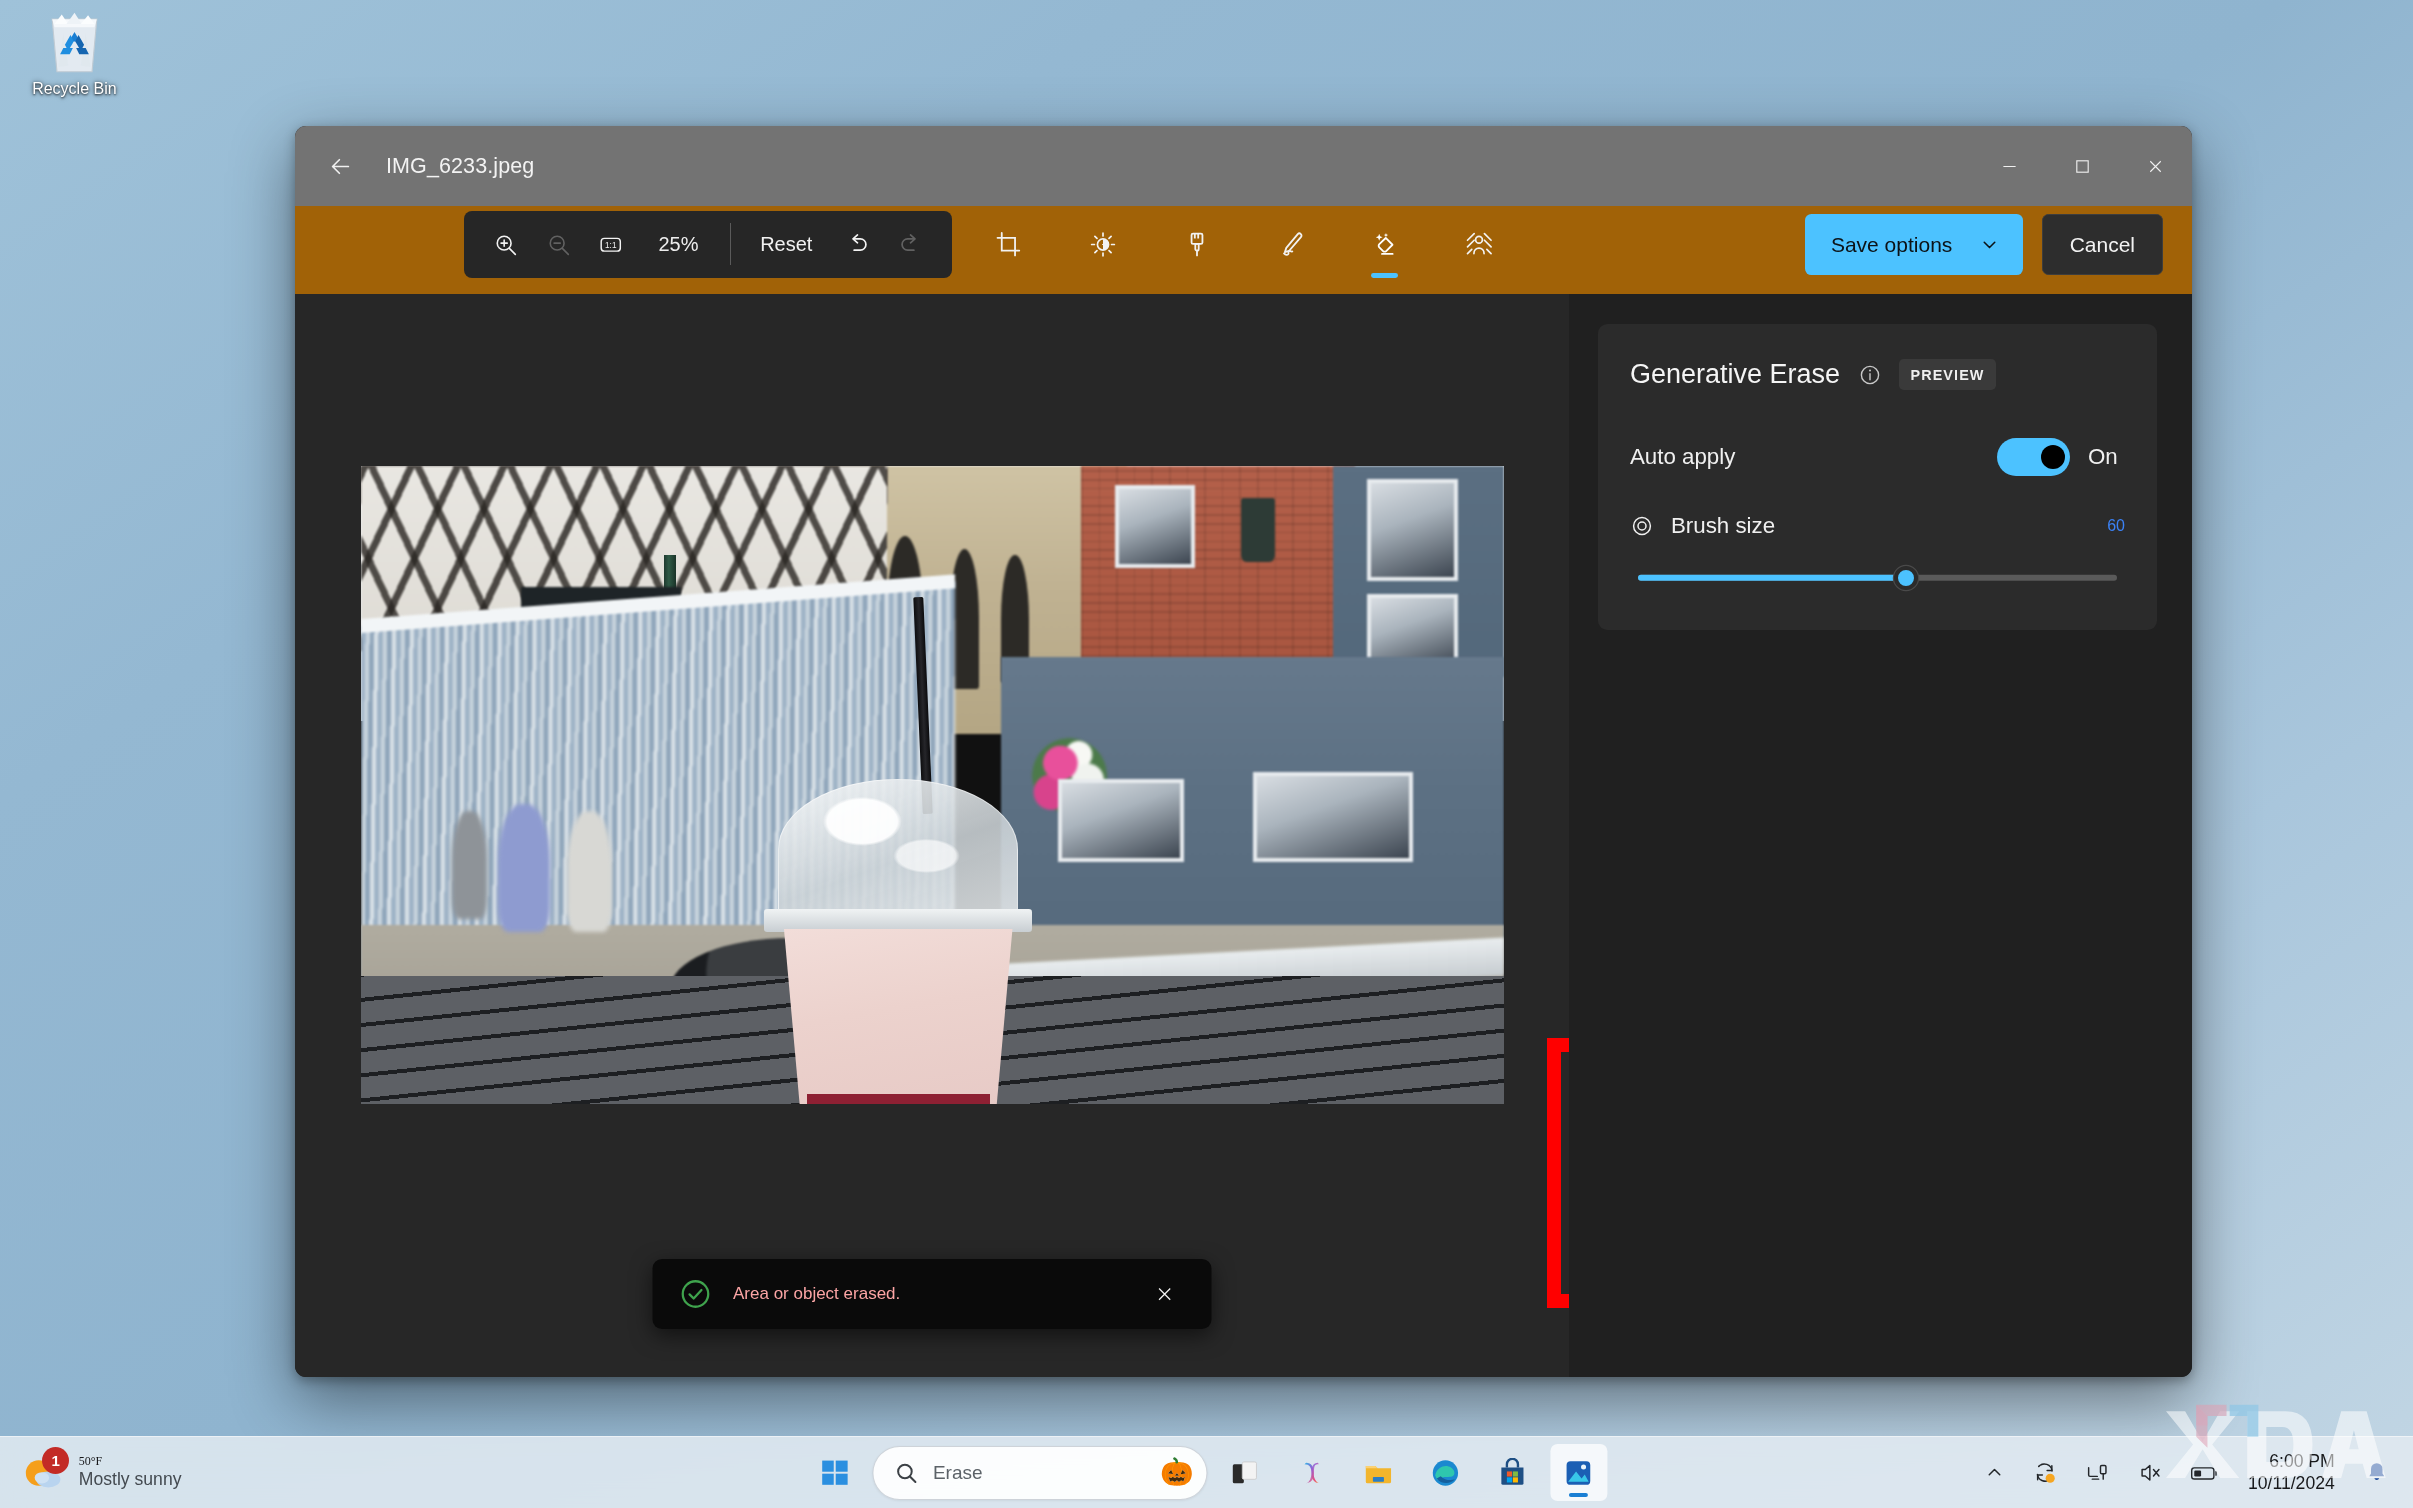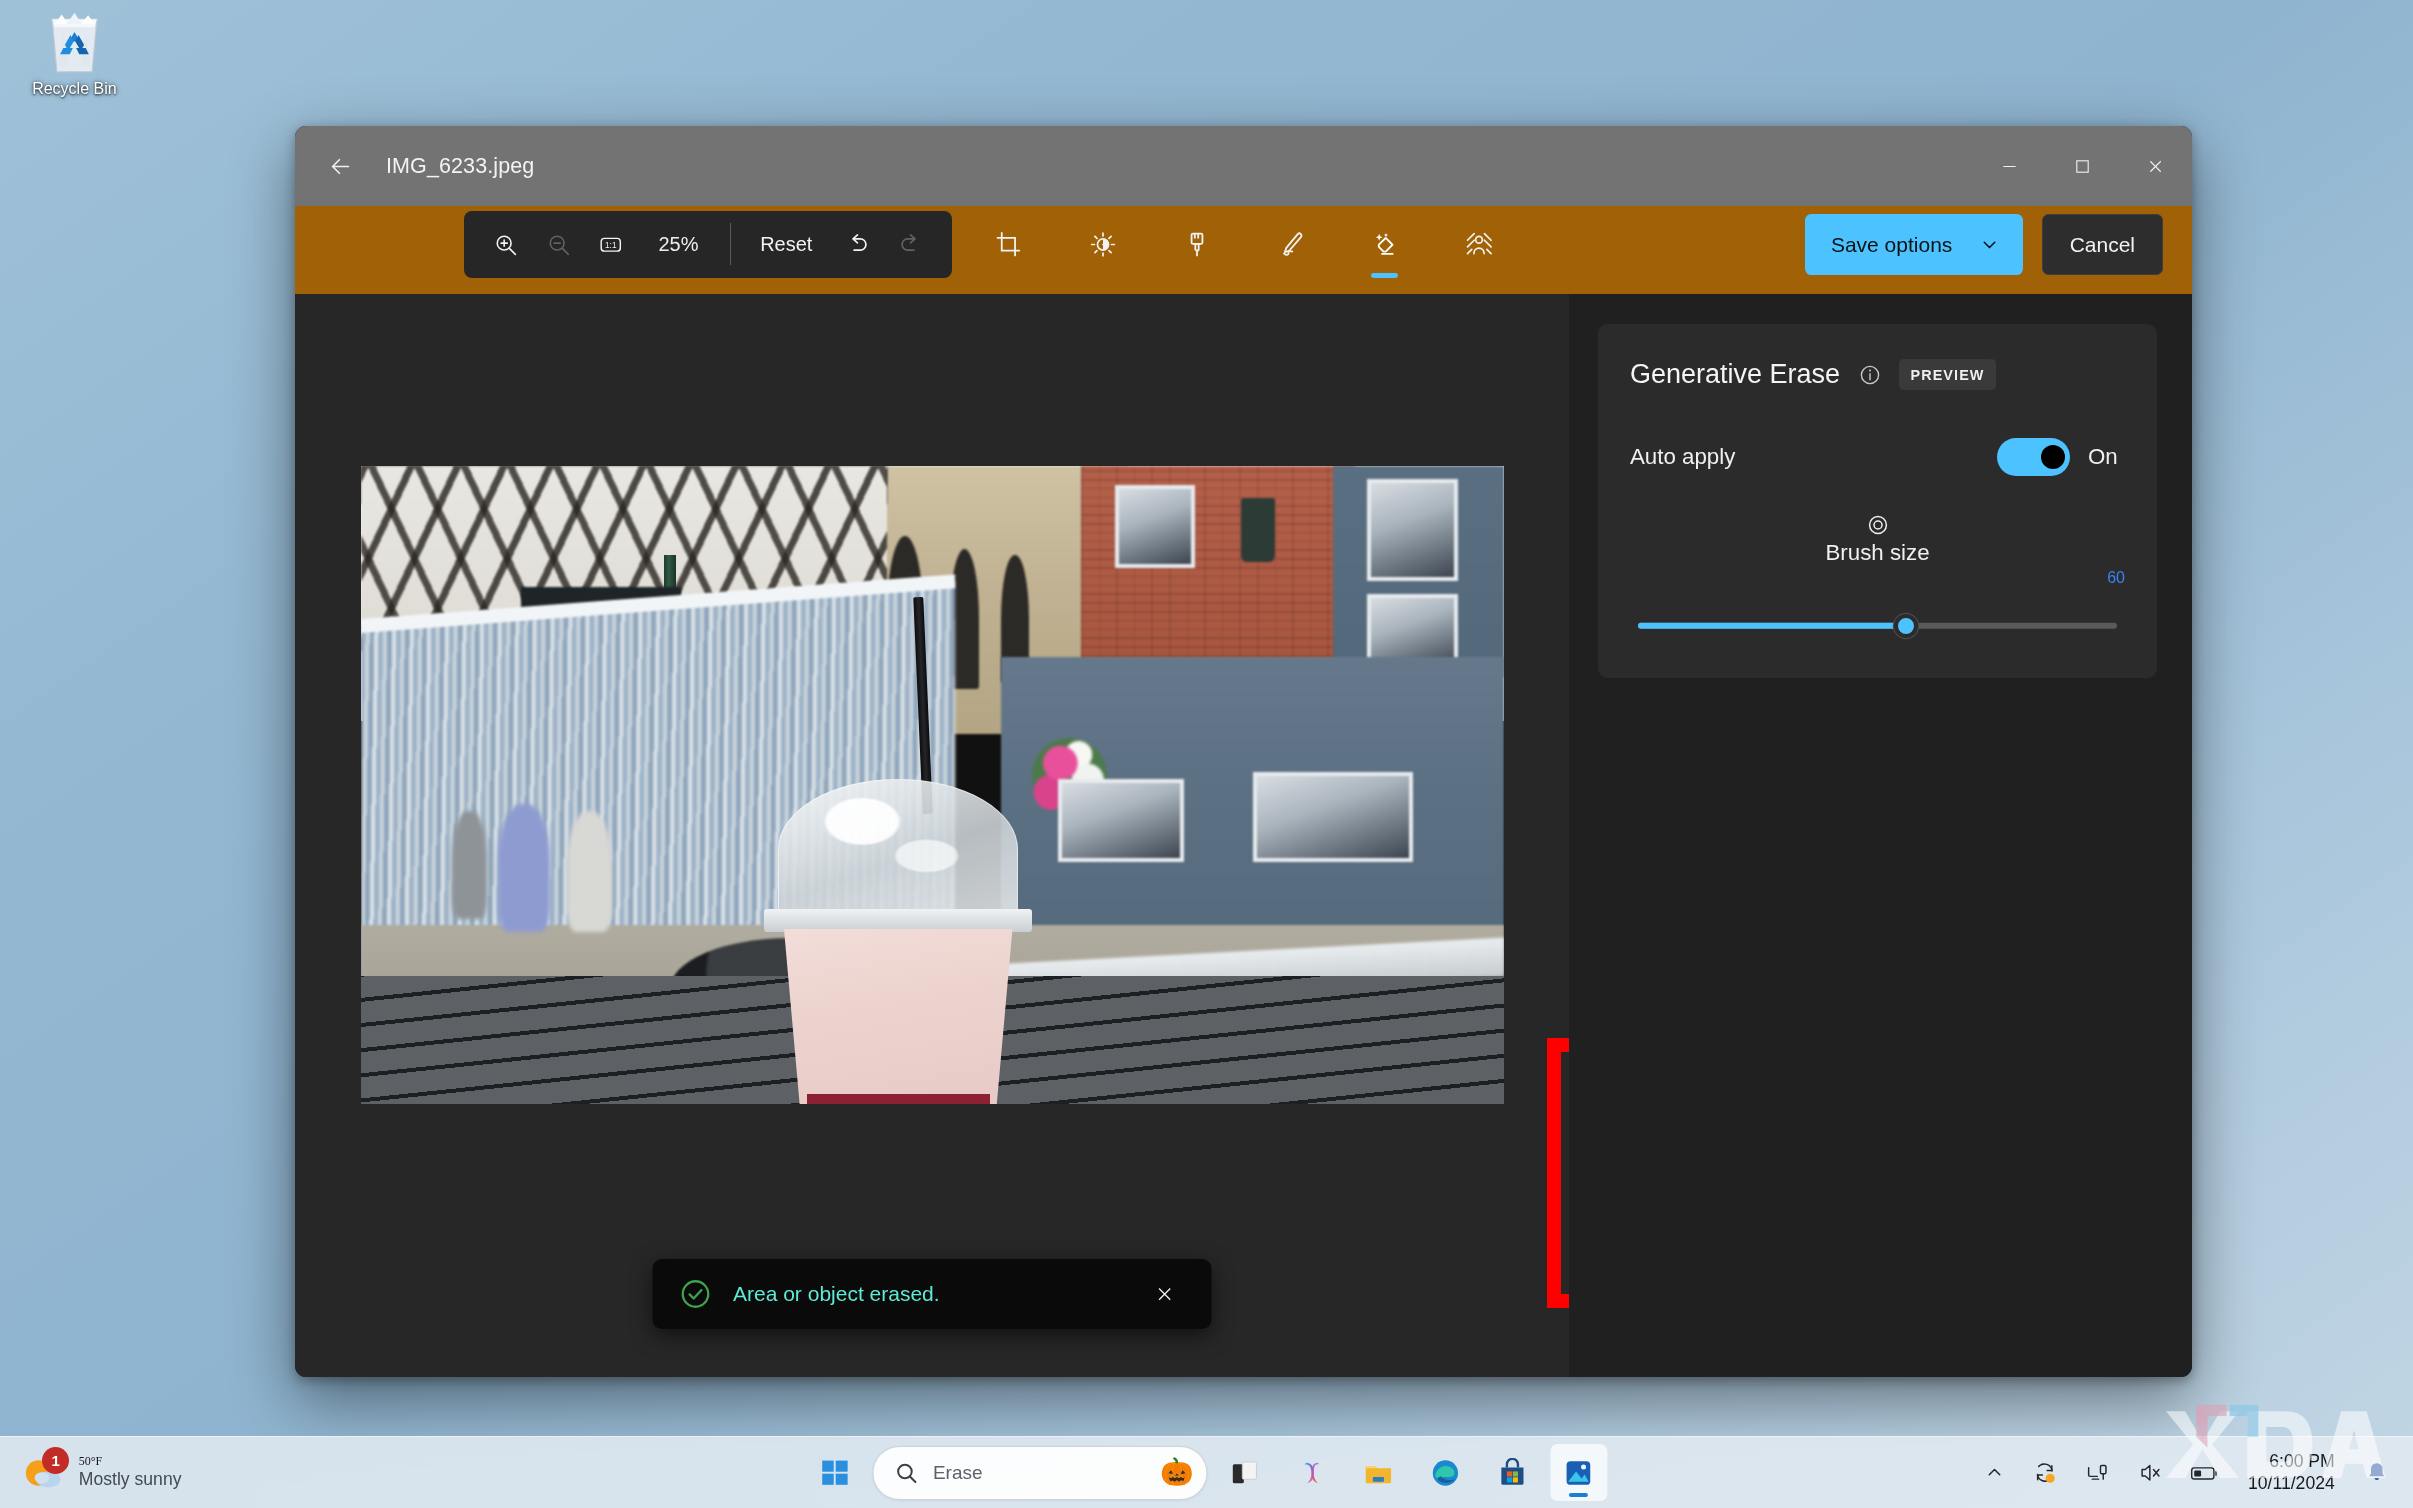--- a/index.html
+++ b/index.html
@@ -257,21 +257,21 @@
     border:14.4px solid #ff0000; pointer-events:none; z-index:6;
   }
 
   
   #toast {
     position:absolute; left:50%; transform:translateX(-50%); bottom:48px;
     min-width:559px; height:70px; background:#0a0a0a; border-radius:9.6px;
     display:flex; align-items:center; padding:0 25.5px; gap:21px;
     box-shadow:0 6.4px 21px rgba(0,0,0,.55); z-index:9;
   }
-  .toast-msg { font-size:21px; color:#5eead4; flex:1; }
+  .toast-msg { font-size:17px; color:#fca5a5; flex:1; }
   .toast-x {
     width:42px; height:42px; border-radius:4.8px; cursor:pointer;
     display:flex; align-items:center; justify-content:center;
   }
 
   
   #side-panel {
     width:623px; flex:0 0 623px; background:#202020; padding:30px 35px 0 29px;
   }
   .panel-card {
@@ -288,21 +288,21 @@
   .row .spacer { flex:1; }
   .toggle {
     width:73px; height:38px; border-radius:19px; background:#4cc2ff;
     position:relative; cursor:pointer; margin-right:17.6px;
   }
   .toggle .knob {
     position:absolute; right:5.6px; top:50%; transform:translateY(-50%);
     width:24px; height:24px; border-radius:50%; background:#000;
   }
   .toggle-state { font-size:22.3px; color:#f0f0f0; min-width:37px; }
-  .brush-row { display:flex; align-items:center; gap:3px; margin-bottom:27px;flex-direction:column; }
+  .brush-row { display:flex; align-items:center; gap:17px; margin-bottom:27px; }
   .brush-val { font-size:16px; color:#3b82f6; margin-left:auto; }
   .slider { position:relative; height:24px; cursor:pointer; margin:0 8px; }
   .slider .track {
     position:absolute; top:50%; transform:translateY(-50%); left:0; right:0;
     height:6.4px; border-radius:3.2px; background:#5a5a5a;
   }
   .slider .fill {
     position:absolute; top:50%; transform:translateY(-50%); left:0;
     height:6.4px; border-radius:3.2px; background:#4cc2ff;
   }

